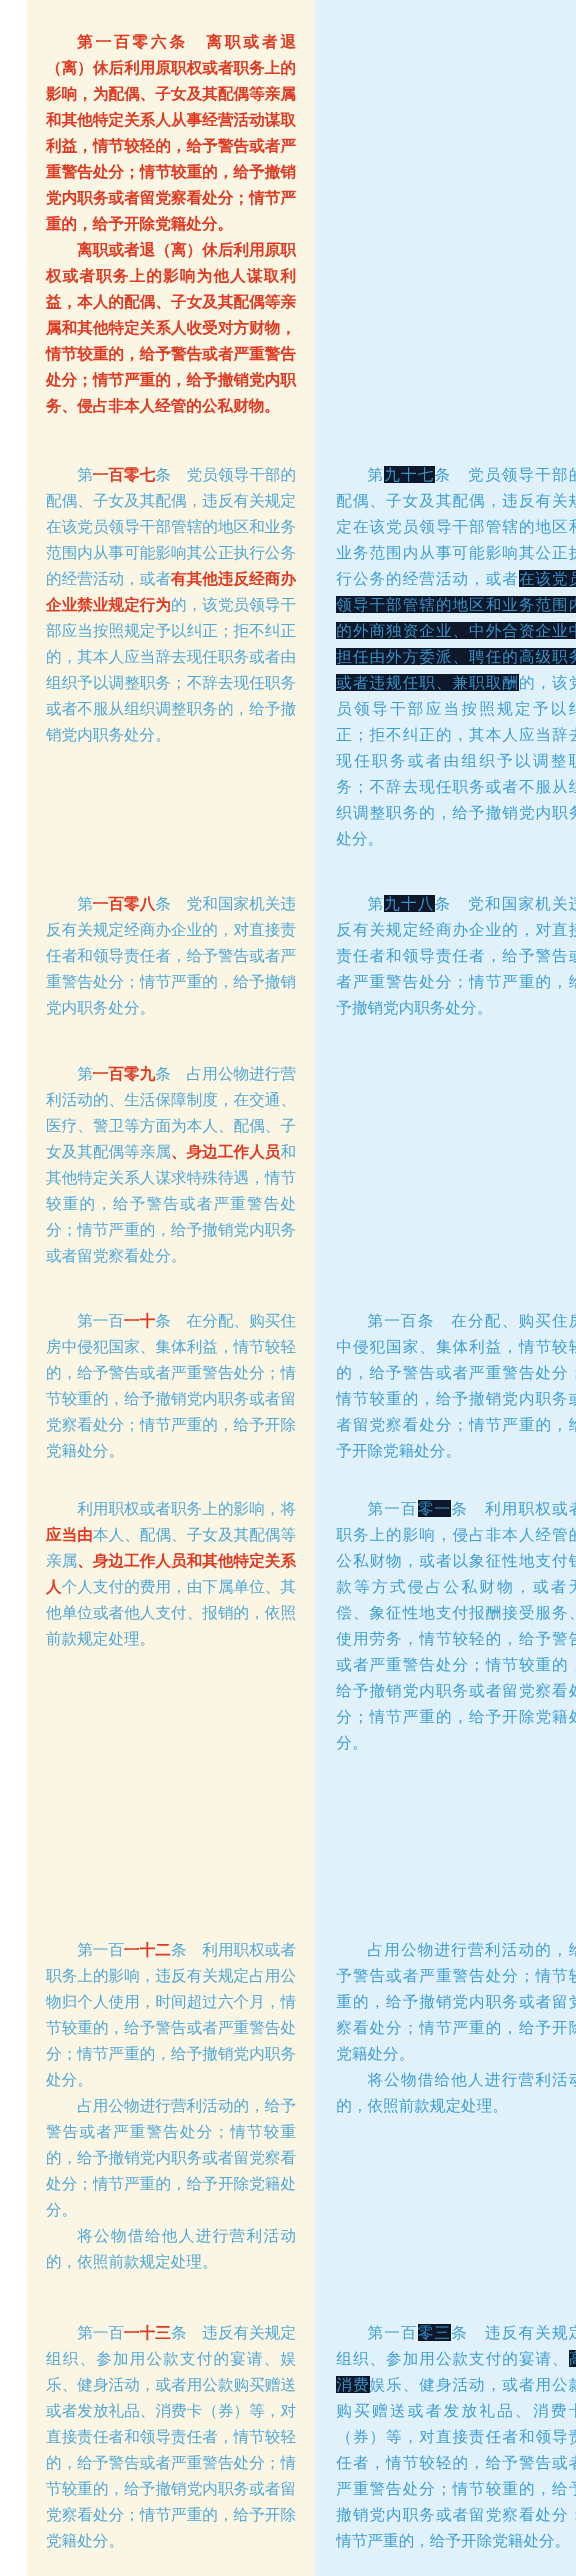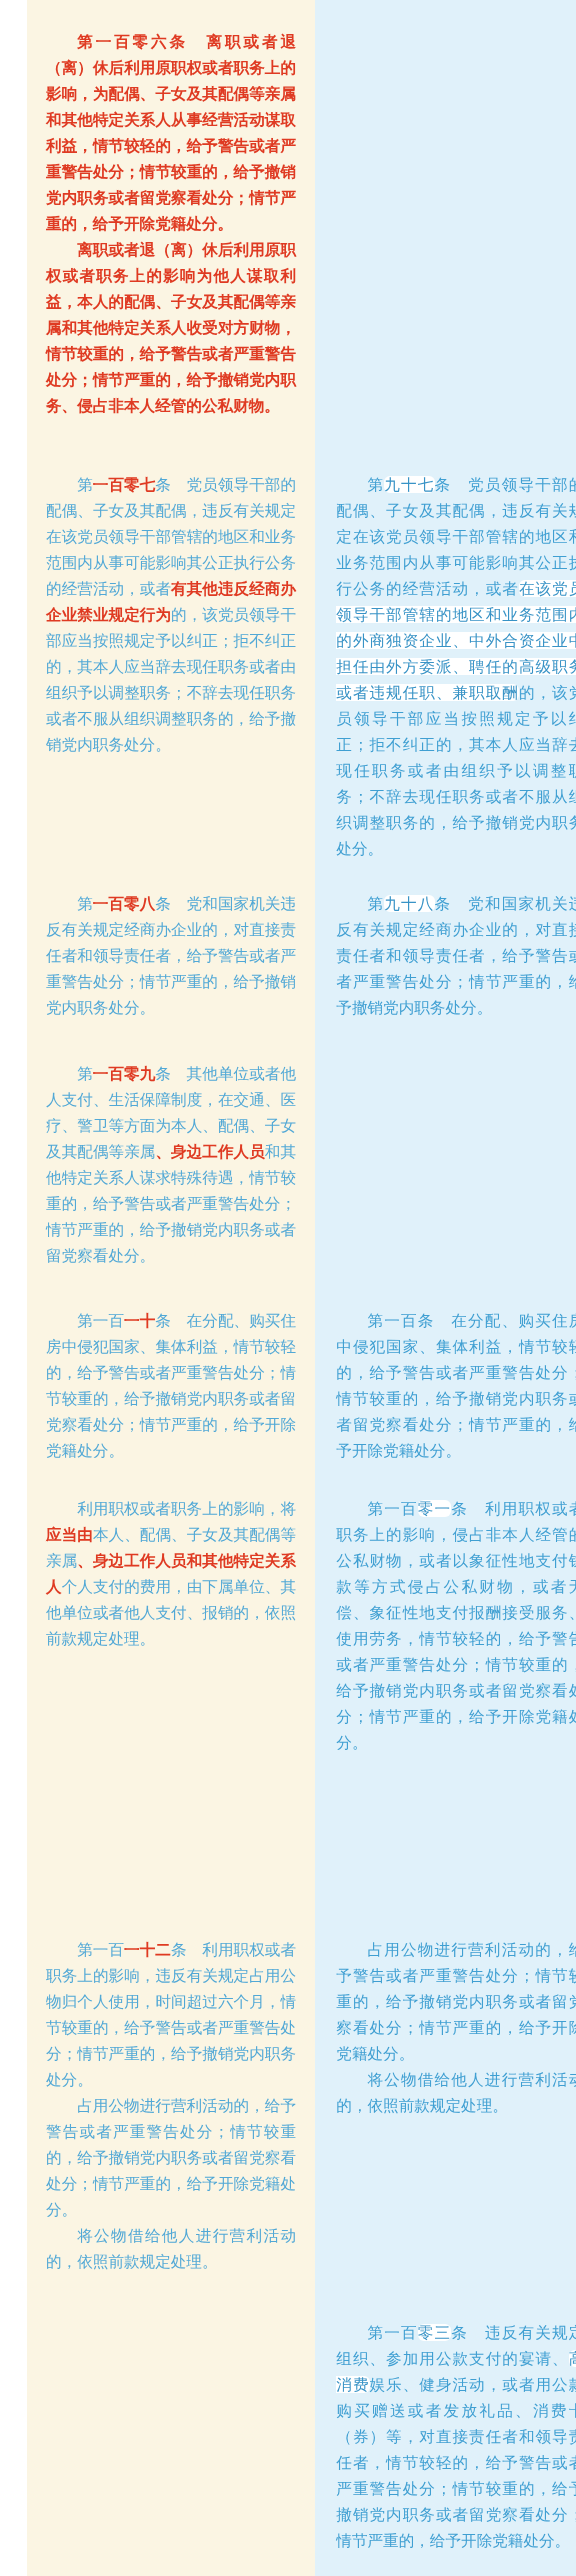--- a/index.html
+++ b/index.html
@@ -9,24 +9,24 @@
   #col-left{left:0;background:#fbf5e3;}
   #col-right{left:288px;background:#e0f1fa;}
   .article{position:absolute;}
   #col-left .article{left:19px;width:250px;}
   #col-right .article{left:21.3px;width:248px;}
   .para{margin:0;text-indent:2em;text-align:justify;text-justify:inter-ideograph;
         font-size:15.6px;line-height:26px;word-break:break-all;}
   .run-red{color:#df3a22;font-weight:700;}
   #col-left .run-blue{color:#51a8d6;}
   #col-right .run-blue{color:#3f9fd2;}
-  .run-hl{color:#3893c6;background:#ffffff;border-radius:6px;}
+  .run-hl{color:#3893c6;background:#0f172a;}
   
   .a106{top:29px;}
-  .a107,.a97{top:472px;}
+  .a107,.a97{top:462px;}
   .a108,.a98{top:891px;}
   .a109,.a99{top:1061px;}
   .a110,.a100{top:1308px;}
   .a111,.a101{top:1496px;}
   .a112,.a102{top:1937px;}
   .a113,.a103{top:2320px;}
 </style>
 </head>
 <body>
 
@@ -36,32 +36,35 @@
         <p class="para"><span class="run-red">第一百零六条　离职或者退（离）休后利用原职权或者职务上的影响，为配偶、子女及其配偶等亲属和其他特定关系人从事经营活动谋取利益，情节较轻的，给予警告或者严重警告处分；情节较重的，给予撤销党内职务或者留党察看处分；情节严重的，给予开除党籍处分。</span></p>
         <p class="para"><span class="run-red">离职或者退（离）休后利用原职权或者职务上的影响为他人谋取利益，本人的配偶、子女及其配偶等亲属和其他特定关系人收受对方财物，情节较重的，给予警告或者严重警告处分；情节严重的，给予撤销党内职务、侵占非本人经管的公私财物。</span></p>
       </div>
       <div class="article a107">
         <p class="para"><span class="run-blue">第</span><span class="run-red">一百零七</span><span class="run-blue">条　党员领导干部的配偶、子女及其配偶，违反有关规定在该党员领导干部管辖的地区和业务范围内从事可能影响其公正执行公务的经营活动，或者</span><span class="run-red">有其他违反经商办企业禁业规定行为</span><span class="run-blue">的，该党员领导干部应当按照规定予以纠正；拒不纠正的，其本人应当辞去现任职务或者由组织予以调整职务；不辞去现任职务或者不服从组织调整职务的，给予撤销党内职务处分。</span></p>
       </div>
       <div class="article a108">
         <p class="para"><span class="run-blue">第</span><span class="run-red">一百零八</span><span class="run-blue">条　党和国家机关违反有关规定经商办企业的，对直接责任者和领导责任者，给予警告或者严重警告处分；情节严重的，给予撤销党内职务处分。</span></p>
       </div>
       <div class="article a109">
-        <p class="para"><span class="run-blue">第</span><span class="run-red">一百零九</span><span class="run-blue">条　其他单位或者他人支付、生活保障制度，在交通、医疗、警卫等方面为本人、配偶、子女及其配偶等亲属</span><span class="run-red">、身边工作人员</span><span class="run-blue">和其他特定关系人谋求特殊待遇，情节较重的，给予警告或者严重警告处分；情节严重的，给予撤销党内职务或者留党察看处分。</span></p>
+        <p class="para"><span class="run-blue">第</span><span class="run-red">一百零九</span><span class="run-blue">条　占用公物进行营利活动的、生活保障制度，在交通、医疗、警卫等方面为本人、配偶、子女及其配偶等亲属</span><span class="run-red">、身边工作人员</span><span class="run-blue">和其他特定关系人谋求特殊待遇，情节较重的，给予警告或者严重警告处分；情节严重的，给予撤销党内职务或者留党察看处分。</span></p>
       </div>
       <div class="article a110">
         <p class="para"><span class="run-blue">第一百</span><span class="run-red">一十</span><span class="run-blue">条　在分配、购买住房中侵犯国家、集体利益，情节较轻的，给予警告或者严重警告处分；情节较重的，给予撤销党内职务或者留党察看处分；情节严重的，给予开除党籍处分。</span></p>
       </div>
       <div class="article a111">
         <p class="para"><span class="run-blue">利用职权或者职务上的影响，将</span><span class="run-red">应当由</span><span class="run-blue">本人、配偶、子女及其配偶等亲属</span><span class="run-red">、身边工作人员和其他特定关系人</span><span class="run-blue">个人支付的费用，由下属单位、其他单位或者他人支付、报销的，依照前款规定处理。</span></p>
       </div>
       <div class="article a112">
         <p class="para"><span class="run-blue">第一百</span><span class="run-red">一十二</span><span class="run-blue">条　利用职权或者职务上的影响，违反有关规定占用公物归个人使用，时间超过六个月，情节较重的，给予警告或者严重警告处分；情节严重的，给予撤销党内职务处分。</span></p>
         <p class="para"><span class="run-blue">占用公物进行营利活动的，给予警告或者严重警告处分；情节较重的，给予撤销党内职务或者留党察看处分；情节严重的，给予开除党籍处分。</span></p>
         <p class="para"><span class="run-blue">将公物借给他人进行营利活动的，依照前款规定处理。</span></p>
+      </div>
+      <div class="article a113">
+        <p class="para"><span class="run-blue">第一百</span><span class="run-red">一十三</span><span class="run-blue">条　违反有关规定组织、参加用公款支付的宴请、娱乐、健身活动，或者用公款购买赠送或者发放礼品、消费卡（券）等，对直接责任者和领导责任者，情节较轻的，给予警告或者严重警告处分；情节较重的，给予撤销党内职务或者留党察看处分；情节严重的，给予开除党籍处分。</span></p>
       </div>
     </div>
   <div id="col-right" class="column">
       <div class="article a97">
         <p class="para"><span class="run-blue">第</span><span class="run-hl">九十七</span><span class="run-blue">条　党员领导干部的配偶、子女及其配偶，违反有关规定在该党员领导干部管辖的地区和业务范围内从事可能影响其公正执行公务的经营活动，或者</span><span class="run-hl">在该党员领导干部管辖的地区和业务范围内的外商独资企业、中外合资企业中担任由外方委派、聘任的高级职务或者违规任职、兼职取酬</span><span class="run-blue">的，该党员领导干部应当按照规定予以纠正；拒不纠正的，其本人应当辞去现任职务或者由组织予以调整职务；不辞去现任职务或者不服从组织调整职务的，给予撤销党内职务处分。</span></p>
       </div>
       <div class="article a98">
         <p class="para"><span class="run-blue">第</span><span class="run-hl">九十八</span><span class="run-blue">条　党和国家机关违反有关规定经商办企业的，对直接责任者和领导责任者，给予警告或者严重警告处分；情节严重的，给予撤销党内职务处分。</span></p>
       </div>
       <div class="article a100">

